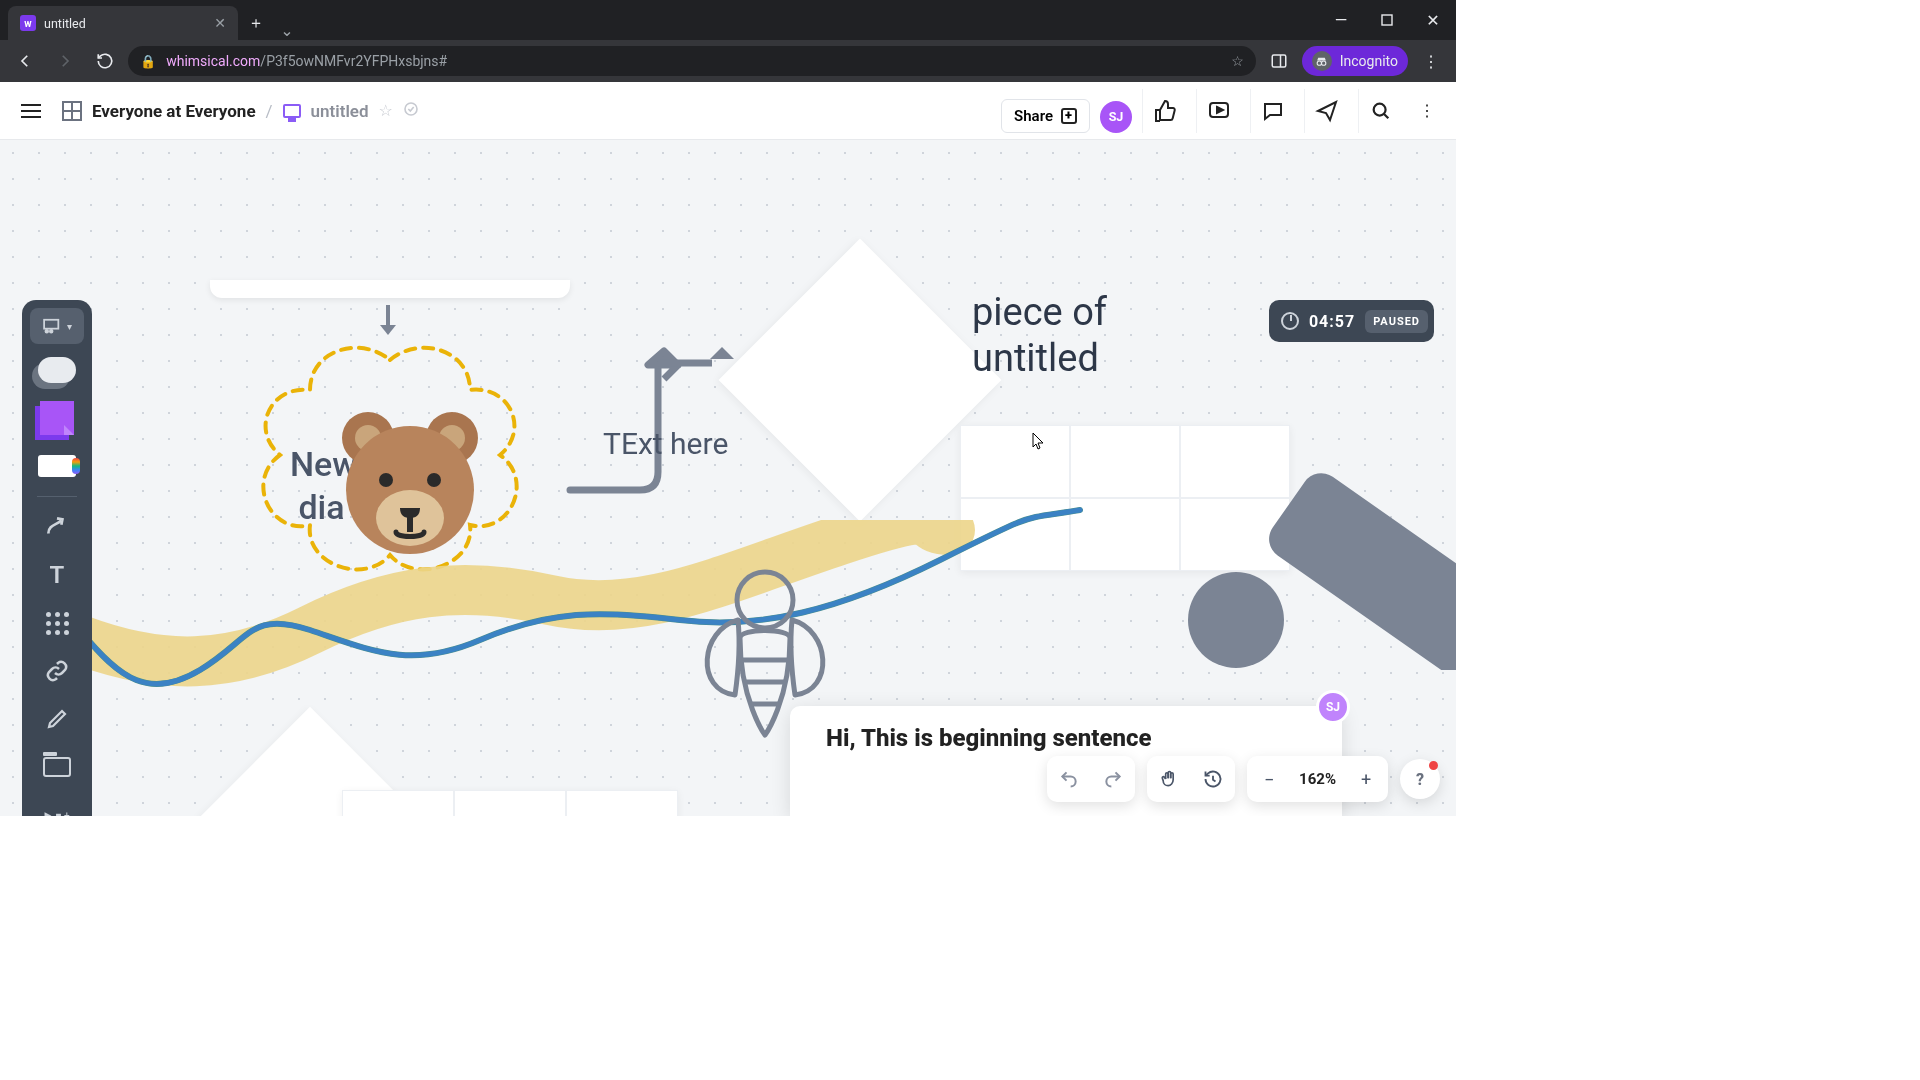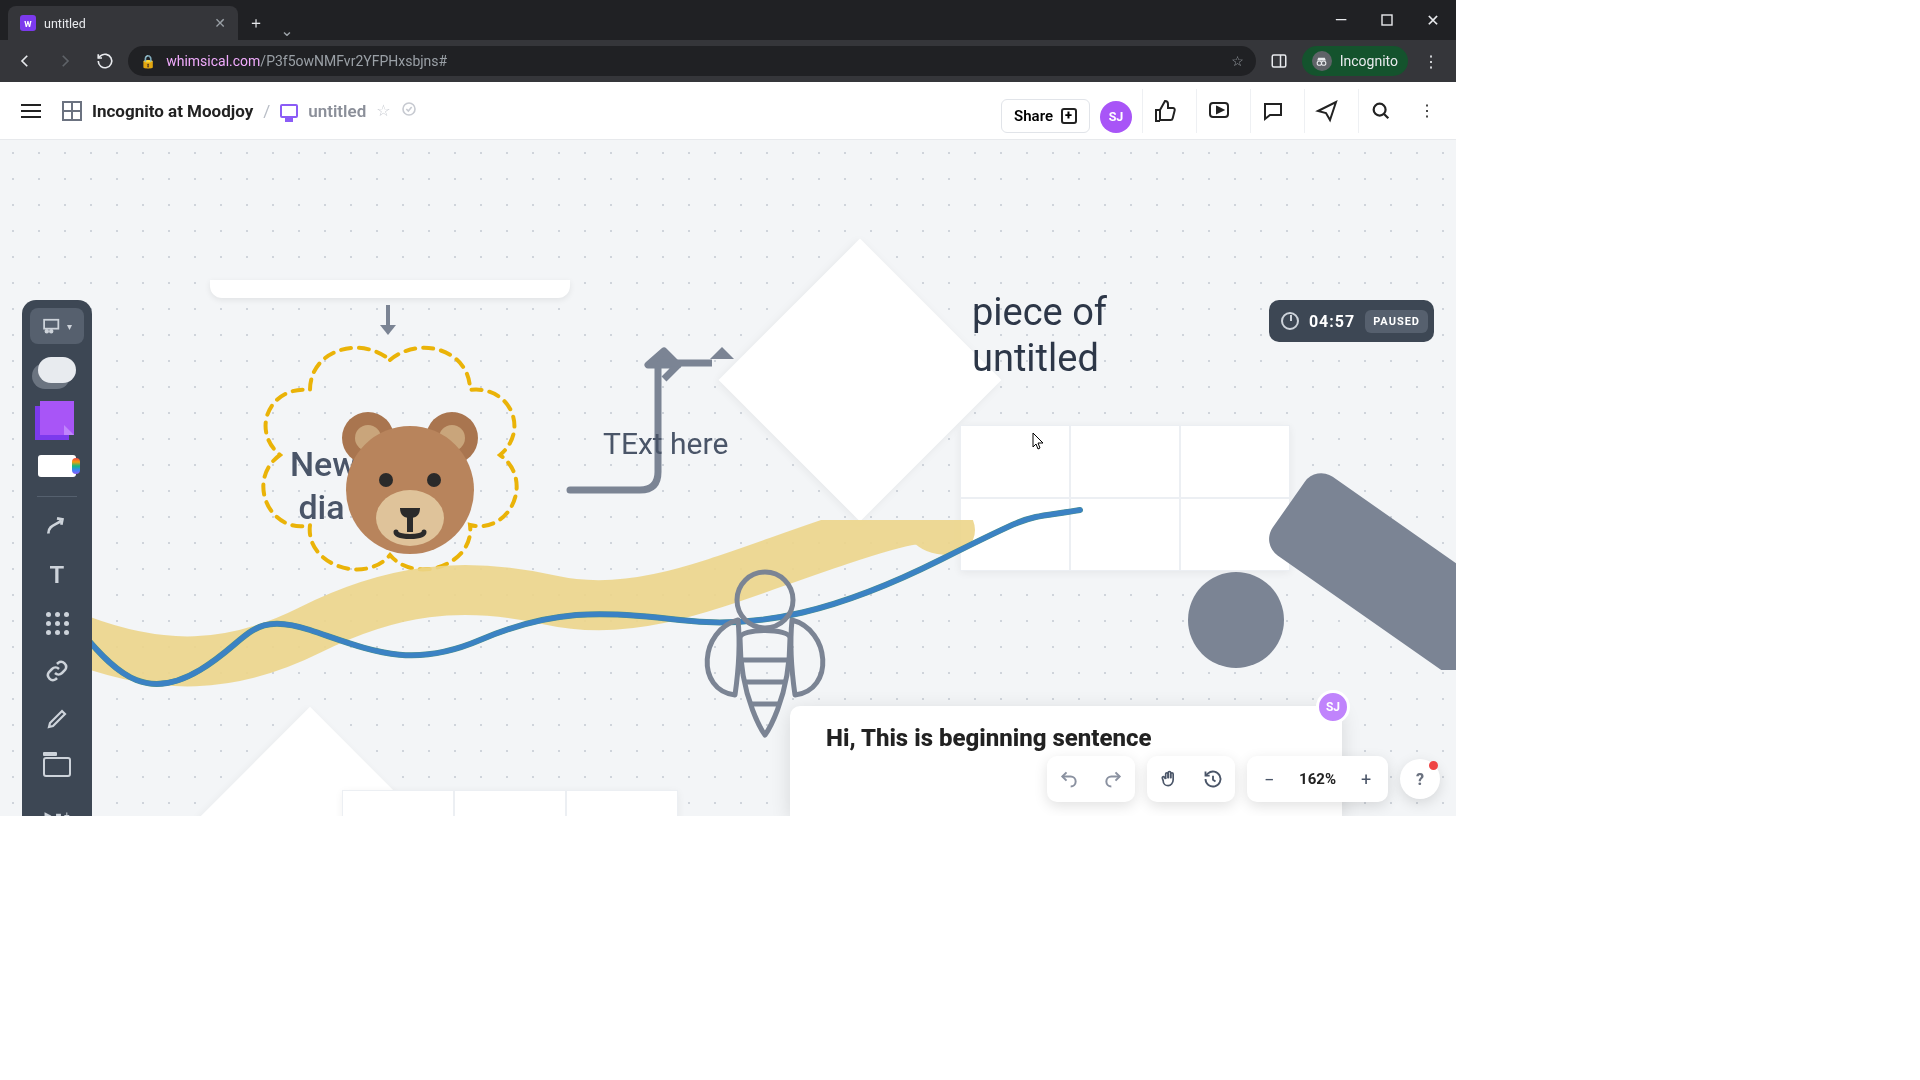--- a/index.html
+++ b/index.html
@@ -17,21 +17,21 @@
 .chevtab { width:34px; display:flex; align-items:center; justify-content:center; color:#9aa0a6; cursor:pointer; }
 
 .browser-bar { background:#35363a; height:42px; display:flex; align-items:center; padding:0 8px; gap:6px; }
 .nav-btn { width:34px; height:34px; display:flex; align-items:center; justify-content:center; color:#e8eaed; border-radius:50%; cursor:pointer; }
 .nav-btn.disabled { color:#5f6368; }
 .addr { flex:1; background:#202124; height:30px; border-radius:15px; display:flex; align-items:center; padding:0 12px; gap:10px; color:#e8eaed; font-size:14px; }
 .addr .lock { color:#9aa0a6; font-size:13px; }
 .addr .domain { color:#f0abfc; }
 .addr .path { color:#9aa0a6; }
 .bar-icon { width:34px; height:34px; display:flex; align-items:center; justify-content:center; color:#e8eaed; cursor:pointer; border-radius:6px; }
-.incog-pill { display:flex; align-items:center; gap:8px; color:#e8eaed; font-size:14px; padding:0 10px; height:30px; border-radius:15px; background:#14532d; }
+.incog-pill { display:flex; align-items:center; gap:8px; color:#e8eaed; font-size:14px; padding:0 10px; height:30px; border-radius:15px; background:#6d28d9; }
 .incog-pill .hat { width:20px; height:20px; border-radius:50%; background:#5f6368; display:flex; align-items:center; justify-content:center; }
 
 
 .app-header { height:58px; border-bottom:1px solid #e7e9ec; display:flex; align-items:center; padding:0 14px; gap:14px; background:#fff; }
 .hamburger { width:34px; height:34px; display:flex; align-items:center; justify-content:center; cursor:pointer; }
 .hamburger div { width:20px; height:2px; background:#222; box-shadow:0 -6px 0 #222, 0 6px 0 #222; }
 .crumb { display:flex; align-items:center; gap:10px; font-size:17px; color:#222; }
 .crumb .grid-ic { width:20px; height:20px; border:2px solid #6b7280; position:relative; }
 .crumb .grid-ic::before, .crumb .grid-ic::after { content:""; position:absolute; background:#6b7280; }
 .crumb .grid-ic::before { left:50%; top:-2px; bottom:-2px; width:2px; transform:translateX(-50%);}
@@ -219,21 +219,21 @@
   </div>
   <div class="bar-icon">⋮</div>
 </div>
 
 <div class="app-header">
   <div class="hamburger">
       <div></div>
     </div>
   <div class="crumb">
     <span class="grid-ic"></span>
-    <strong>Incognito at Moodjoy</strong>
+    <strong>Everyone at Everyone</strong>
     <span class="sep">/</span>
     <span class="board-ic"></span>
     <span class="doc-title">untitled</span>
     <span class="star">☆</span>
     <span class="check">
       <svg width="16" height="16" viewBox="0 0 24 24" fill="none" stroke="#c7cad1" stroke-width="2.4">
           <circle cx="12" cy="12" r="9"></circle>
           <path d="M8 12l3 3 5-6"></path>
         </svg>
     </span>

